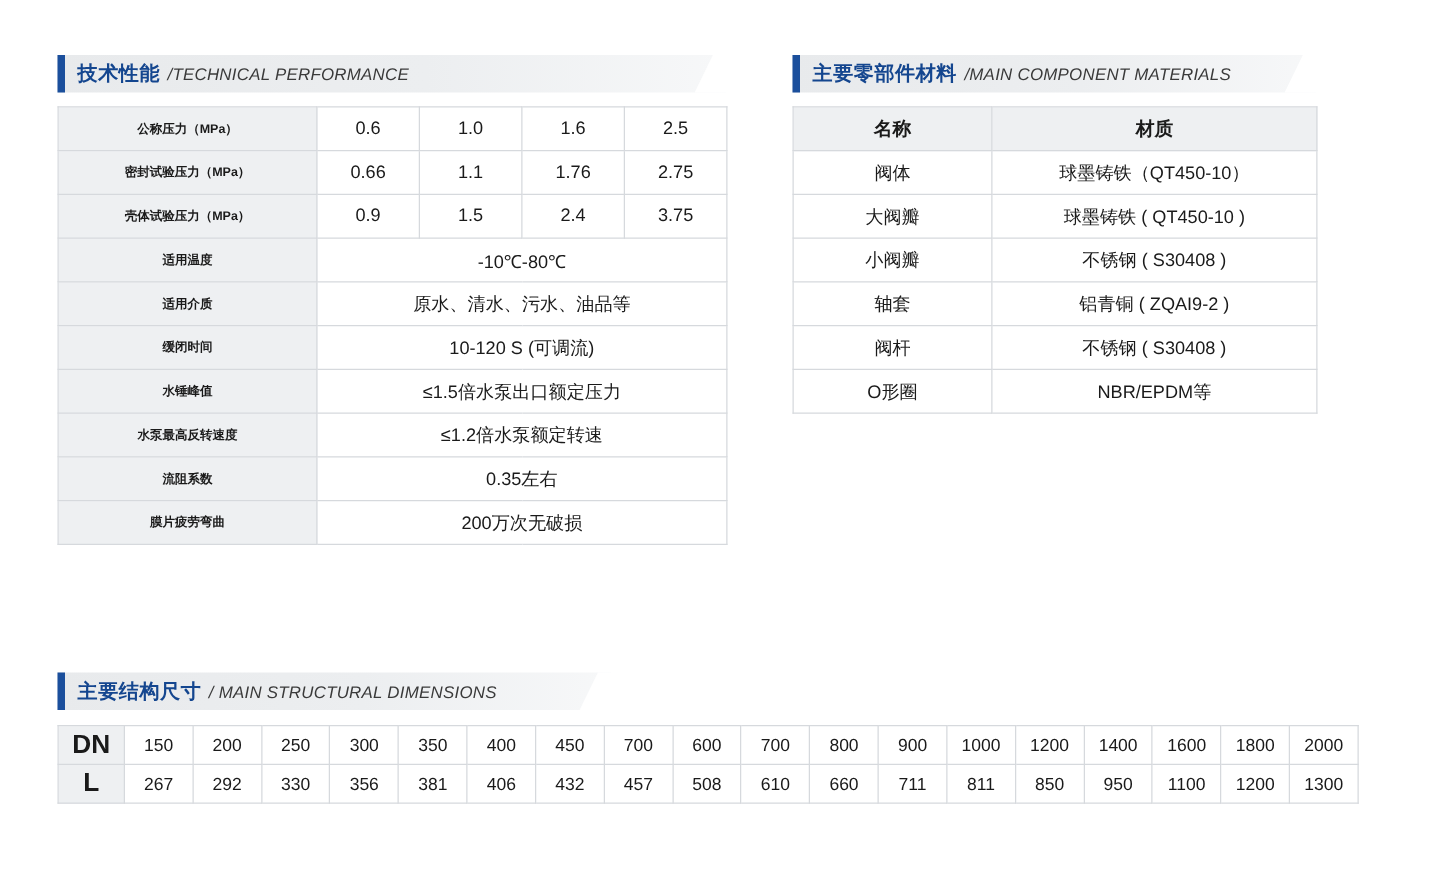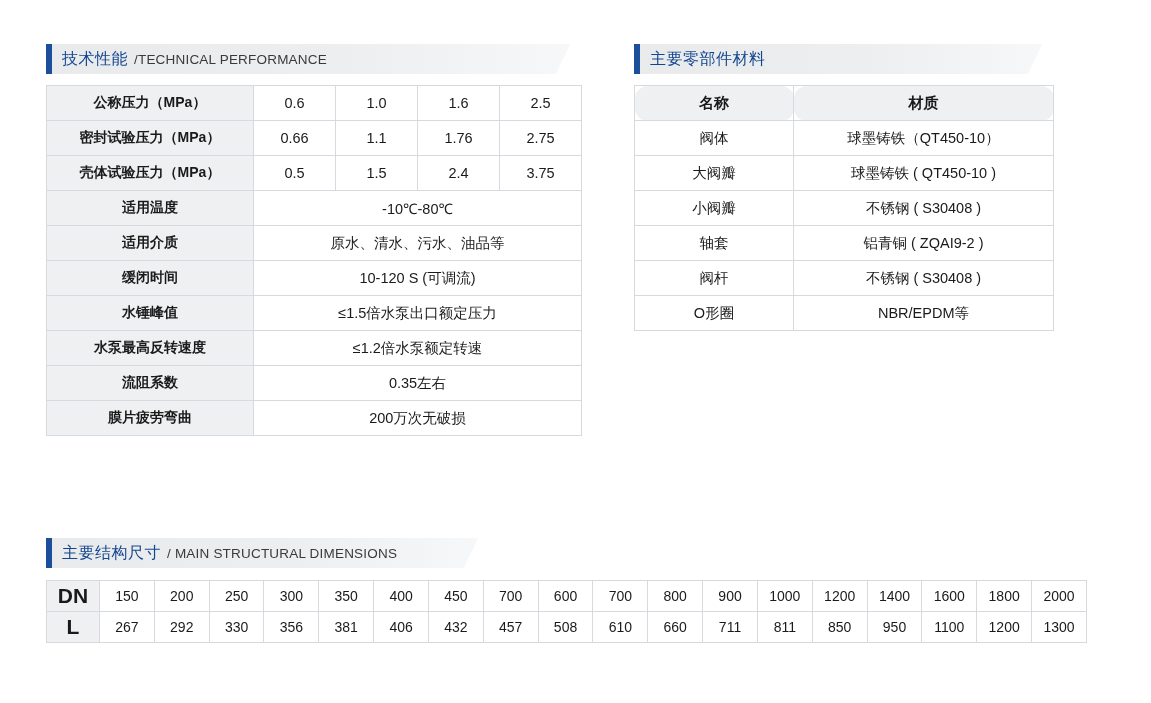--- a/index.html
+++ b/index.html
@@ -26,32 +26,33 @@
     background: linear-gradient(to right, #e8eaec 0%, #eceef0 55%, #f7f8f9 100%);
   }
   .sec-head .bar {
     width: 6px;
     height: 30px;
     background: #1b4f9c;
     flex: 0 0 auto;
   }
   .sec-head .cn {
     font-size: 16px;
-    font-weight: normal;
+    font-weight: bold;
     color: #14468f;
     padding-left: 10px;
     letter-spacing: 0.5px;
     white-space: nowrap;
   }
   .sec-head .en {
     font-size: 13.5px;
     color: #3a3a3a;
     padding-left: 6px;
     letter-spacing: 0.2px;
     white-space: nowrap;
+    font-style: italic;
   }
   .sec-head .slant {
     position: absolute;
     top: 0;
     height: 30px;
     width: 26px;
     background: #ffffff;
     transform: skewX(-26deg);
   }
 
@@ -64,21 +65,21 @@
     border: 1px solid #d6d9dd;
     font-size: 14.5px;
     text-align: center;
     color: #1a1a1a;
     font-weight: normal;
     padding: 0;
   }
   .lbl {
     background: #eef0f2;
     font-weight: bold;
-    font-size: 14px;
+    font-size: 10px;
   }
   .hdr {
     background: #eef0f2;
     font-weight: bold;
     font-size: 15px;
   }
 
   
   #left-block {
     position: absolute;
@@ -92,21 +93,21 @@
   #tech-table td.v { width: 82px; margin-left: 48px; }
 
   
   #right-block {
     position: absolute;
     left: 634px;
     top: 44px;
     width: 419px;
   }
   #mat-table { width: 419px; margin-top: 11px; }
-  #mat-table td, #mat-table th { height: 35px; border-radius: 13px; }
+  #mat-table td, #mat-table th { height: 35px; }
   #mat-table .c1 { width: 159px; }
   #mat-table .c2 { width: 260px; }
 
   
   #dim-block {
     position: absolute;
     left: 46px;
     top: 538px;
     width: 1041px;
   }
@@ -138,21 +139,21 @@
         </tr>
         <tr>
           <td class="lbl">密封试验压力（MPa）</td>
           <td class="v">0.66</td>
           <td class="v">1.1</td>
           <td class="v">1.76</td>
           <td class="v">2.75</td>
         </tr>
         <tr>
           <td class="lbl">壳体试验压力（MPa）</td>
-          <td class="v">0.5</td>
+          <td class="v">0.9</td>
           <td class="v">1.5</td>
           <td class="v">2.4</td>
           <td class="v">3.75</td>
         </tr>
         <tr>
           <td class="lbl">适用温度</td>
           <td colspan="4">-10℃-80℃</td>
         </tr>
         <tr>
           <td class="lbl">适用介质</td>
@@ -179,20 +180,21 @@
           <td colspan="4">200万次无破损</td>
         </tr>
       </tbody>
     </table>
   </div>
 
   <div id="right-block">
     <div class="sec-head">
       <span class="bar"></span>
       <span class="cn">主要零部件材料</span>
+      <span class="en">/MAIN COMPONENT MATERIALS</span>
       <span class="slant" style="right:-8px;"></span>
     </div>
 
     <table id="mat-table">
       <tbody>
         <tr>
           <td class="hdr c1">名称</td>
           <td class="hdr c2">材质</td>
         </tr>
         <tr>

